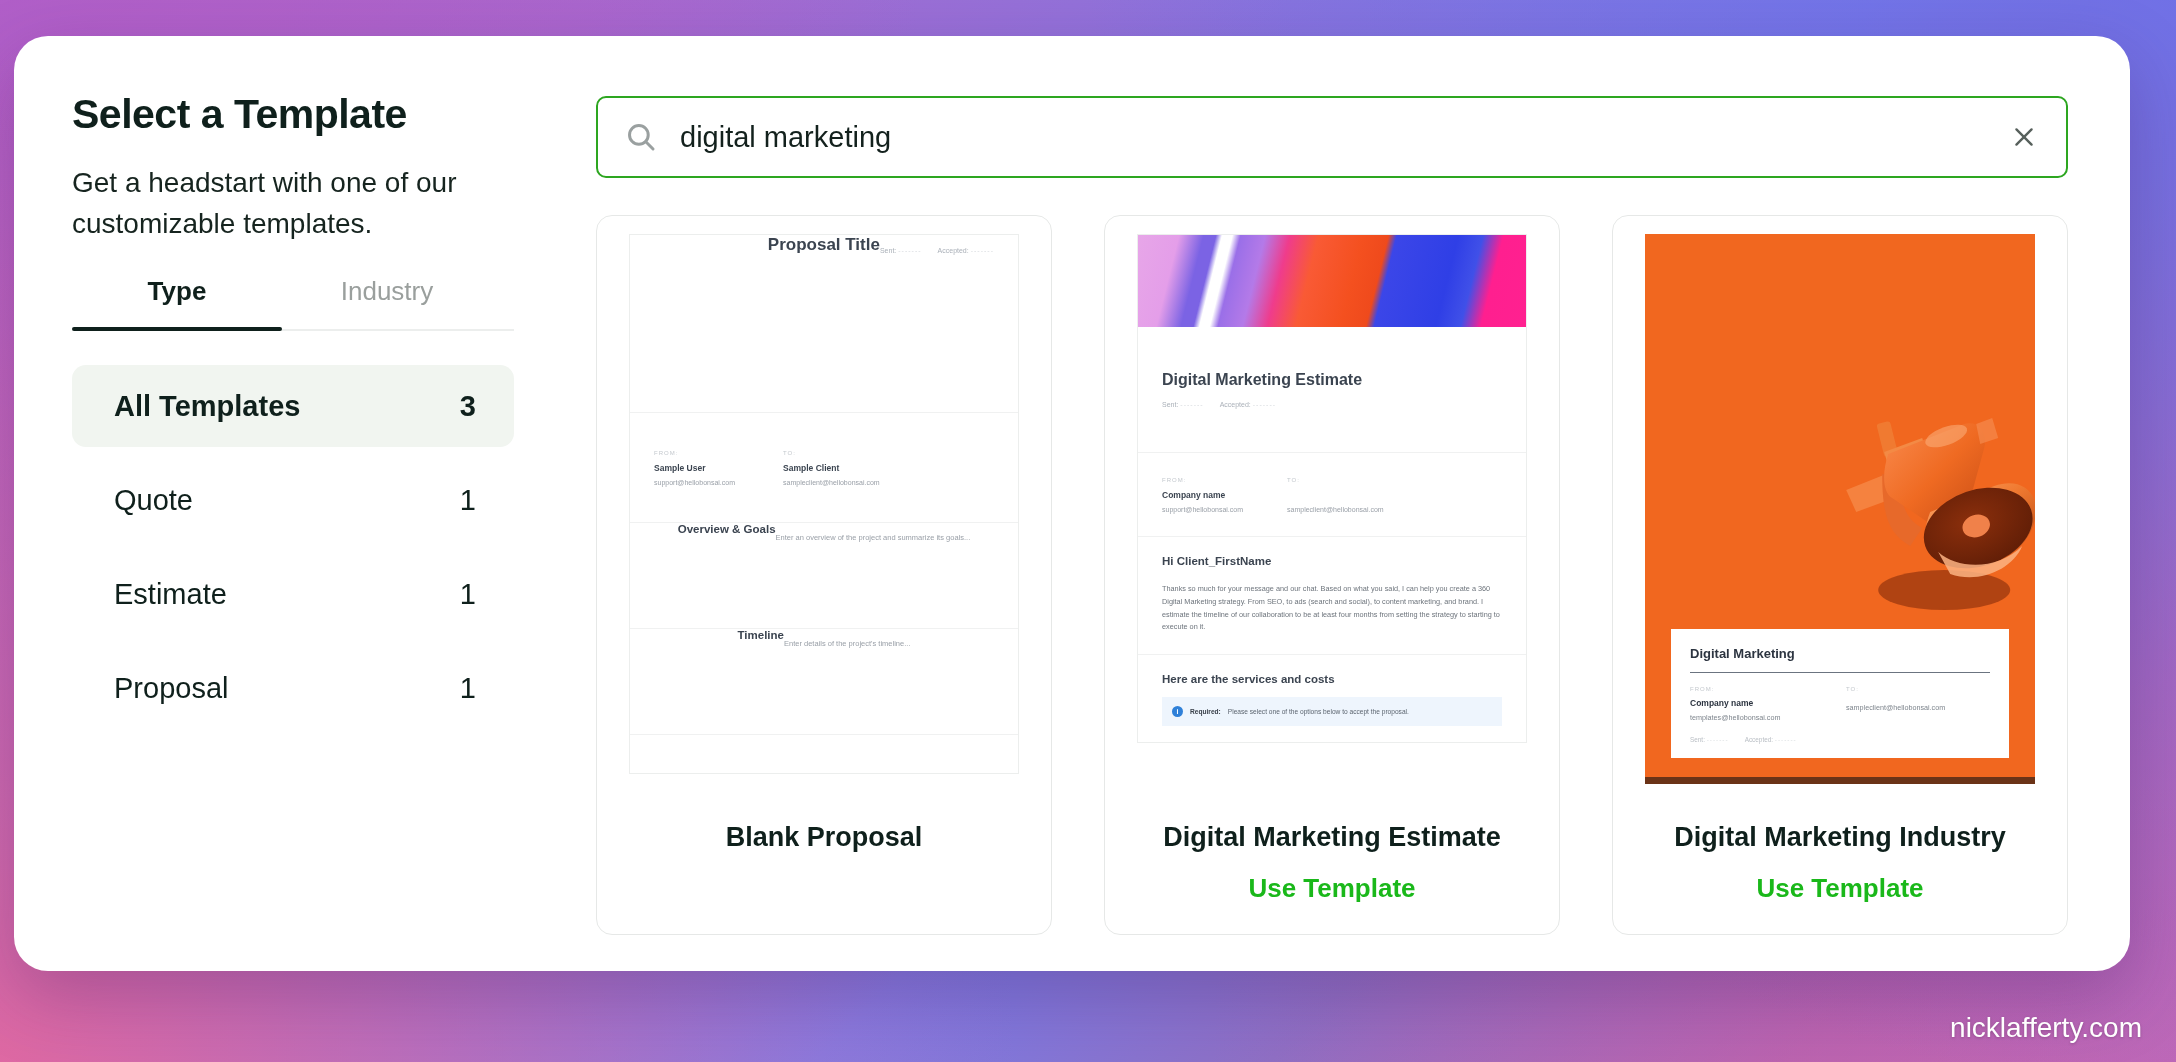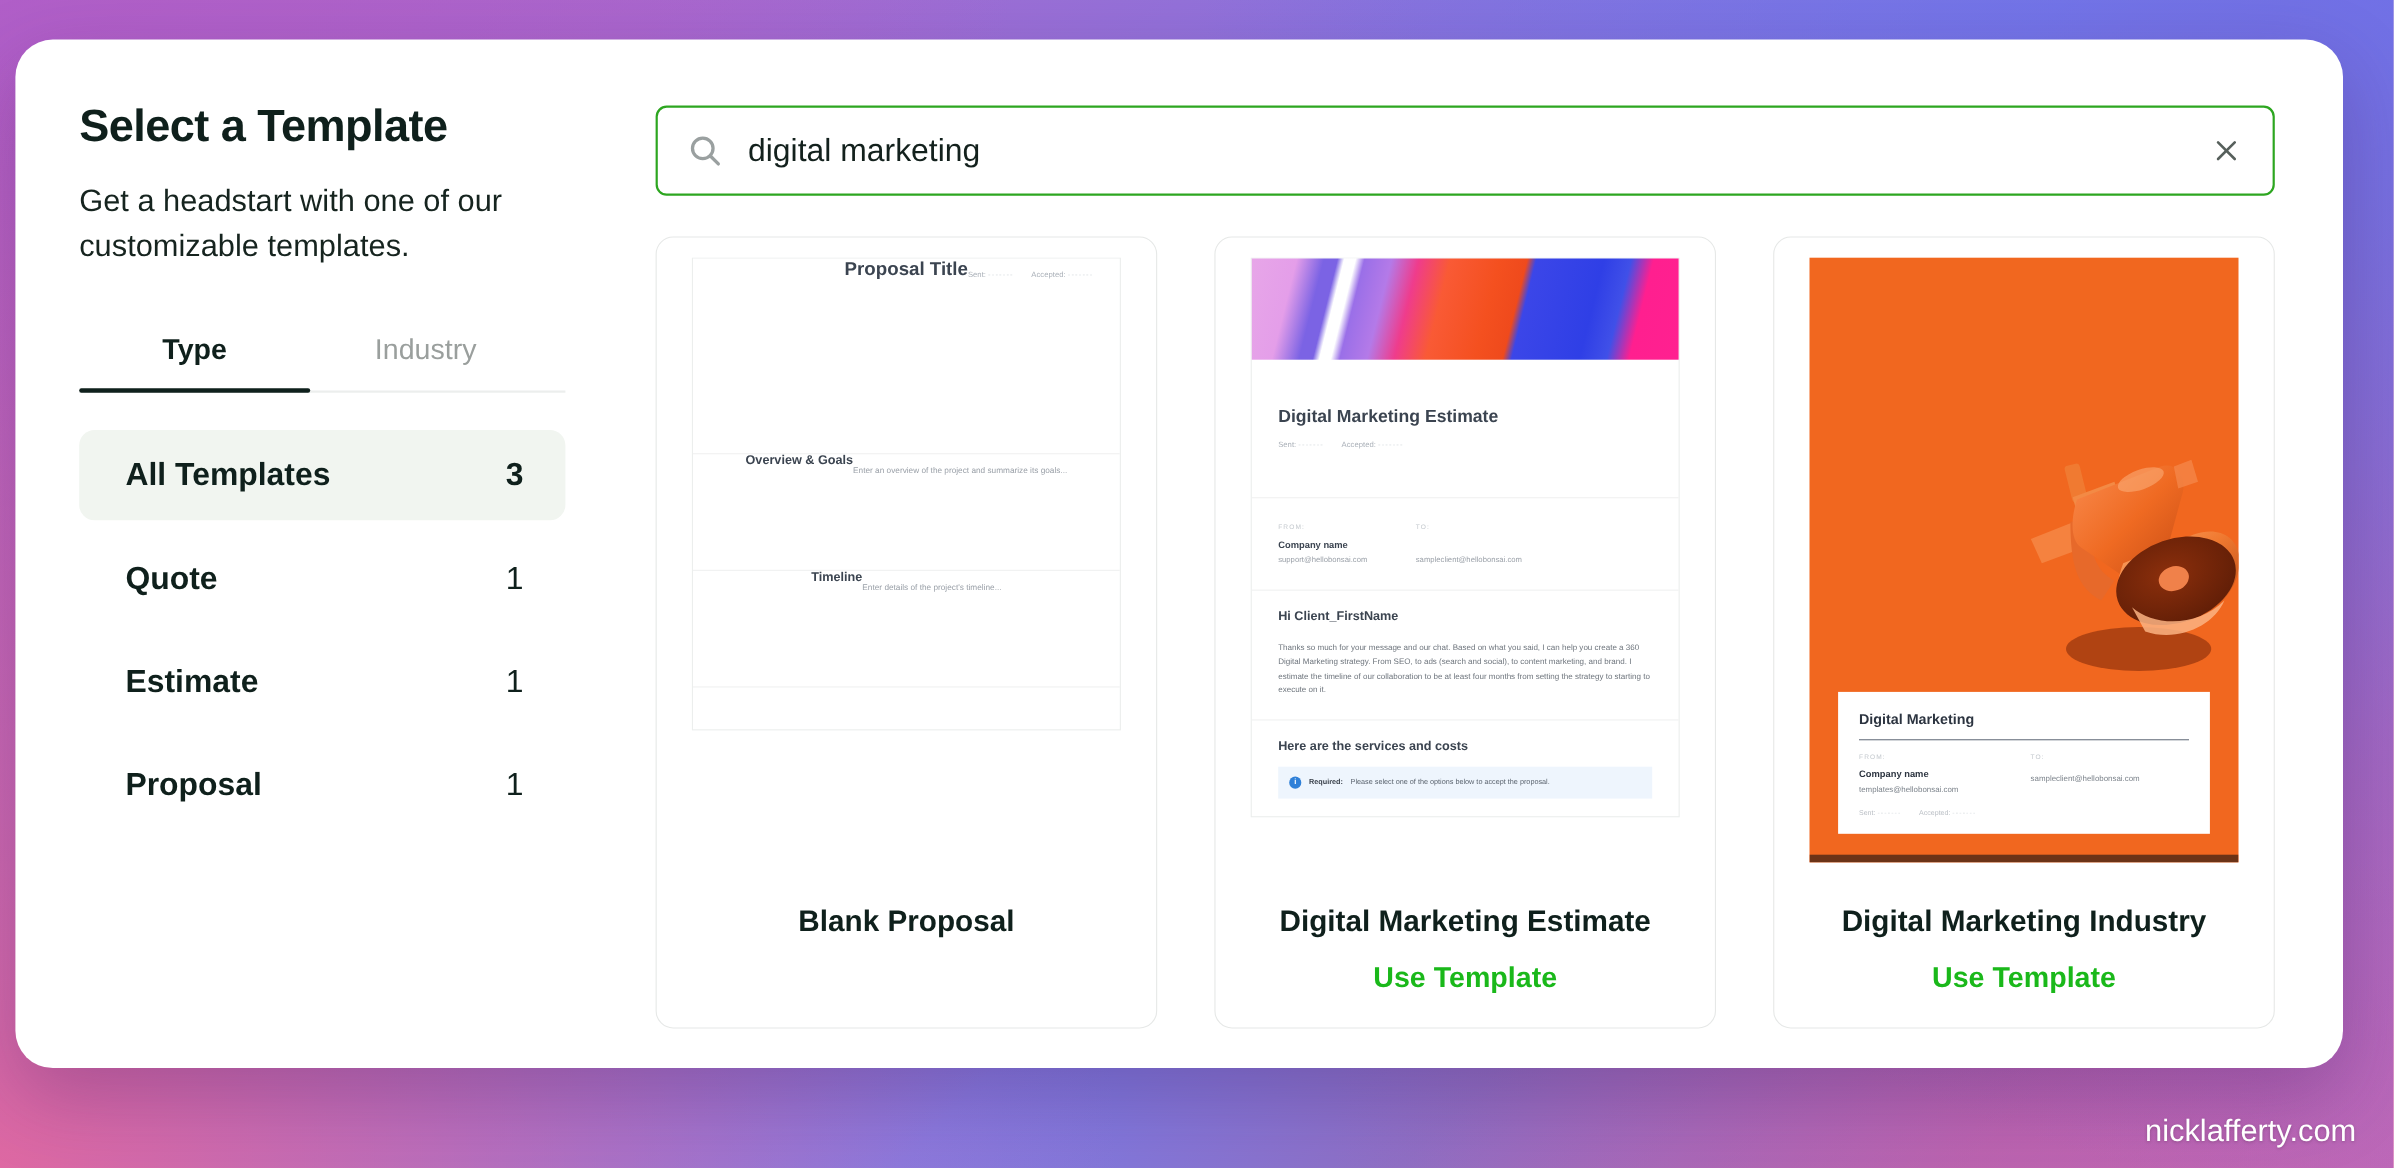--- a/index.html
+++ b/index.html
@@ -69,21 +69,21 @@
     margin-top: 26px;
     font-size: 28px;
     line-height: 1.45;
     color: #16241f;
     font-weight: 400;
     max-width: 430px;
   }
 
   
   .tabs {
-    margin-top: 58px;
+    margin-top: 32px;
     display: flex;
     border-bottom: 2px solid #eceeed;
     position: relative;
   }
 
   .tab {
     font-size: 26px;
     padding: 0 0 22px 0;
     width: 210px;
     text-align: center;
@@ -125,21 +125,21 @@
     margin-bottom: 12px;
   }
 
   .filter-item.active {
     background: #f1f5f0;
   }
 
   .filter-label {
     font-size: 29px;
     color: #0f201c;
-    font-weight: 700;
+    font-weight: 400;
   }
 
   .filter-item.active .filter-label { font-weight: 700; }
 
   .filter-count {
     font-size: 29px;
     color: #0f201c;
     font-weight: 400;
   }
 
@@ -414,20 +414,32 @@
                   <b style="font-weight:400">Sent:</b>
                   <i>-------</i>
                 </span>
                 <span>
                   <b style="font-weight:400">Accepted:</b>
                   <i>-------</i>
                 </span>
               </div>
             </div>
 
+            <div class="doc1-sec doc1-party">
+              <div class="doc1-col">
+                <div class="doc1-lbl">FROM:</div>
+                <div class="doc1-nm">Sample User</div>
+                <div class="doc1-em">support@hellobonsai.com</div>
+              </div>
+              <div class="doc1-col">
+                <div class="doc1-lbl">TO:</div>
+                <div class="doc1-nm">Sample Client</div>
+                <div class="doc1-em">sampleclient@hellobonsai.com</div>
+              </div>
+            </div>
 
             <div class="doc1-sec doc1-blk">
               <div class="doc1-h2">Overview &amp; Goals</div>
               <div class="doc1-p">Enter an overview of the project and summarize its goals...</div>
             </div>
 
             <div class="doc1-sec doc1-blk">
               <div class="doc1-h2">Timeline</div>
               <div class="doc1-p">Enter details of the project's timeline...</div>
             </div>

